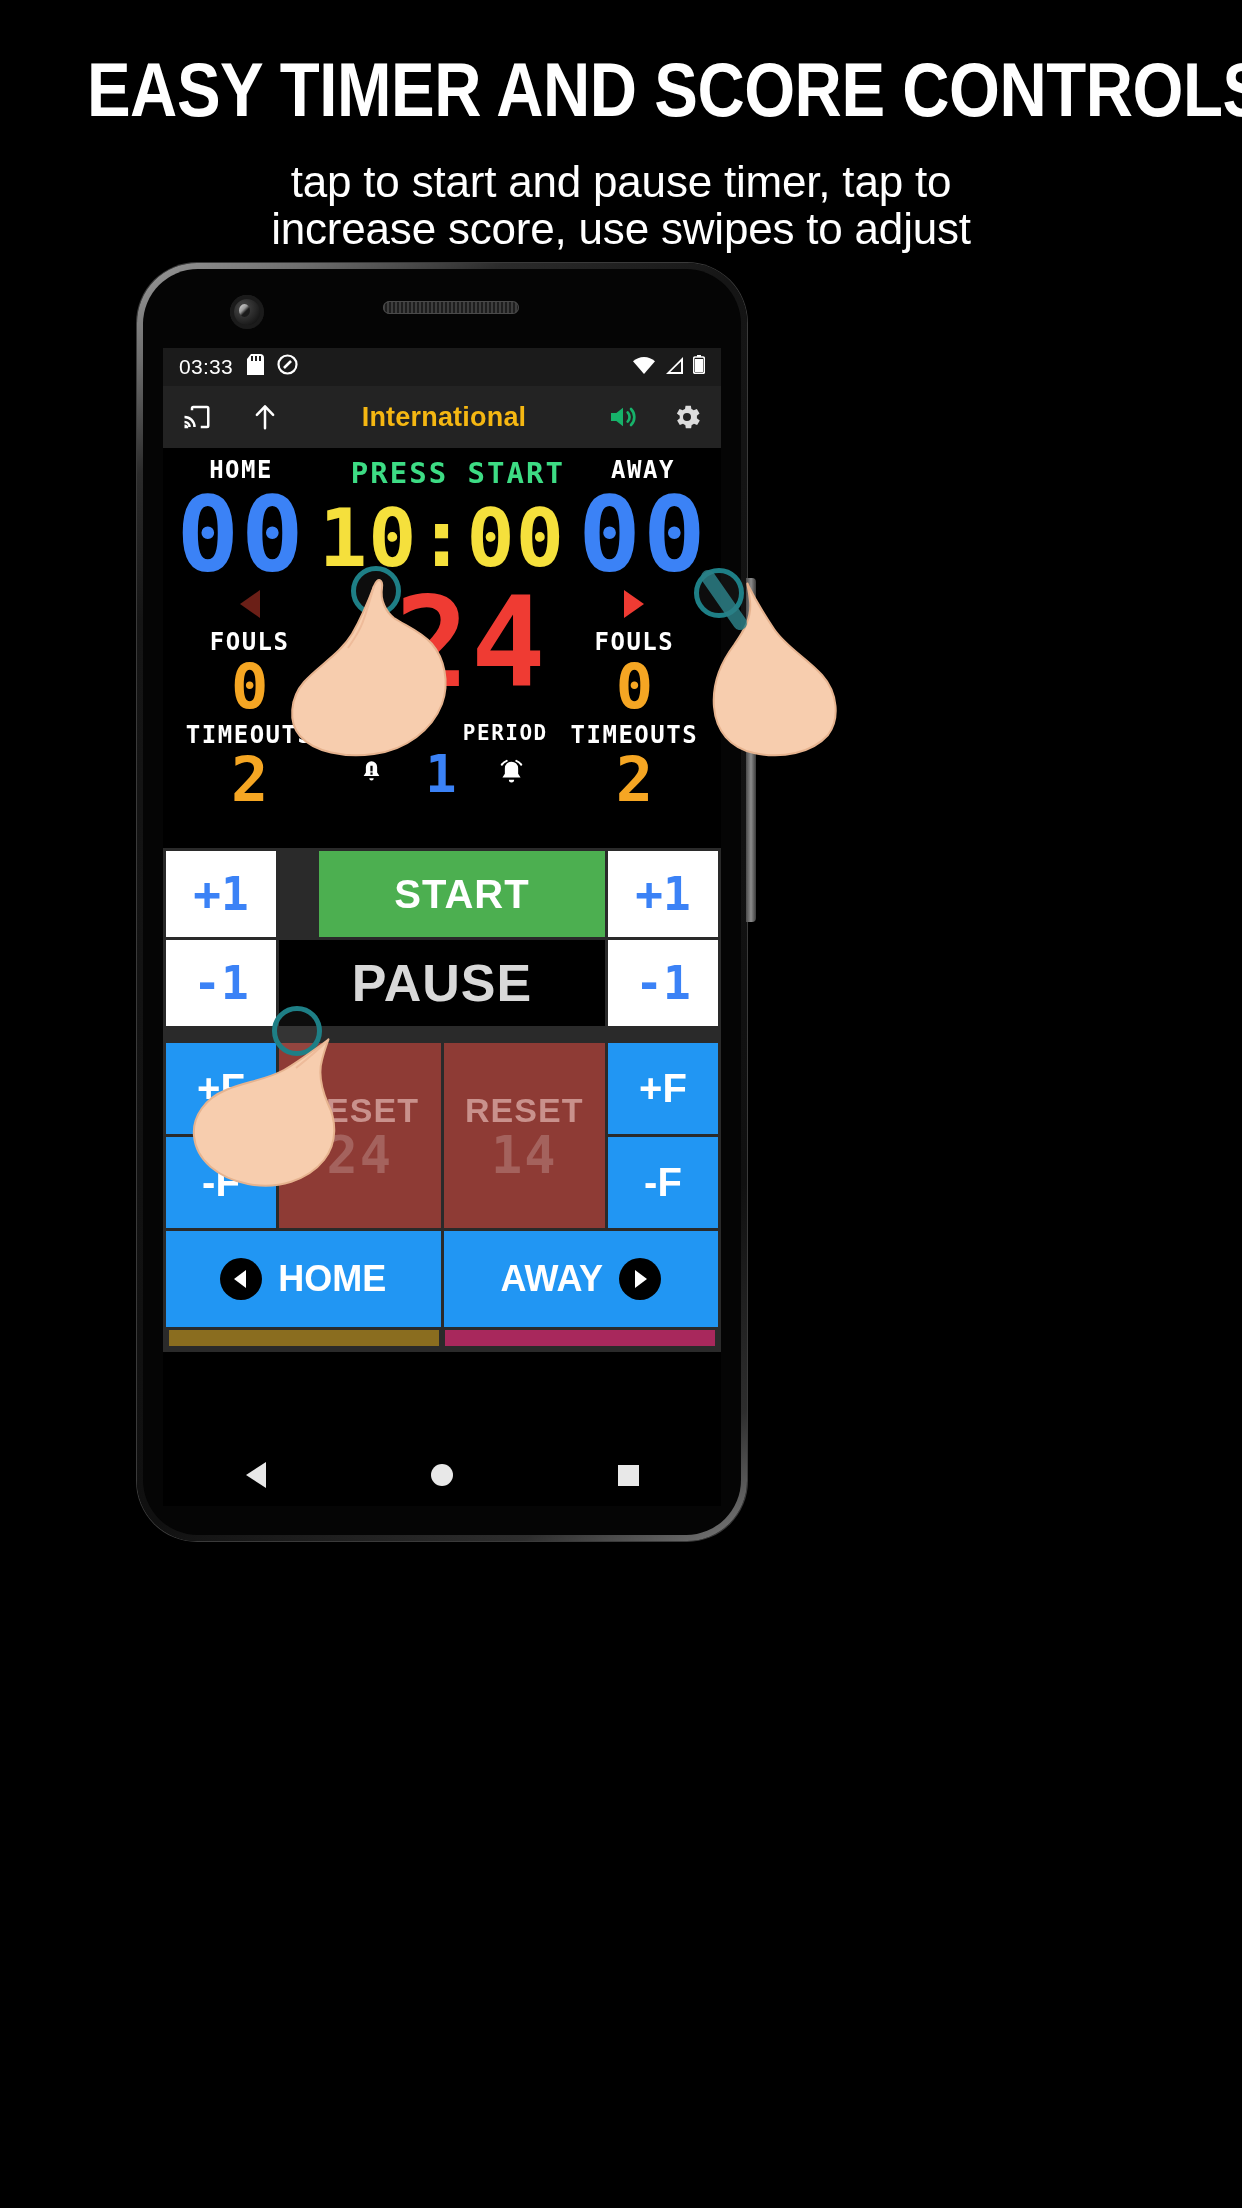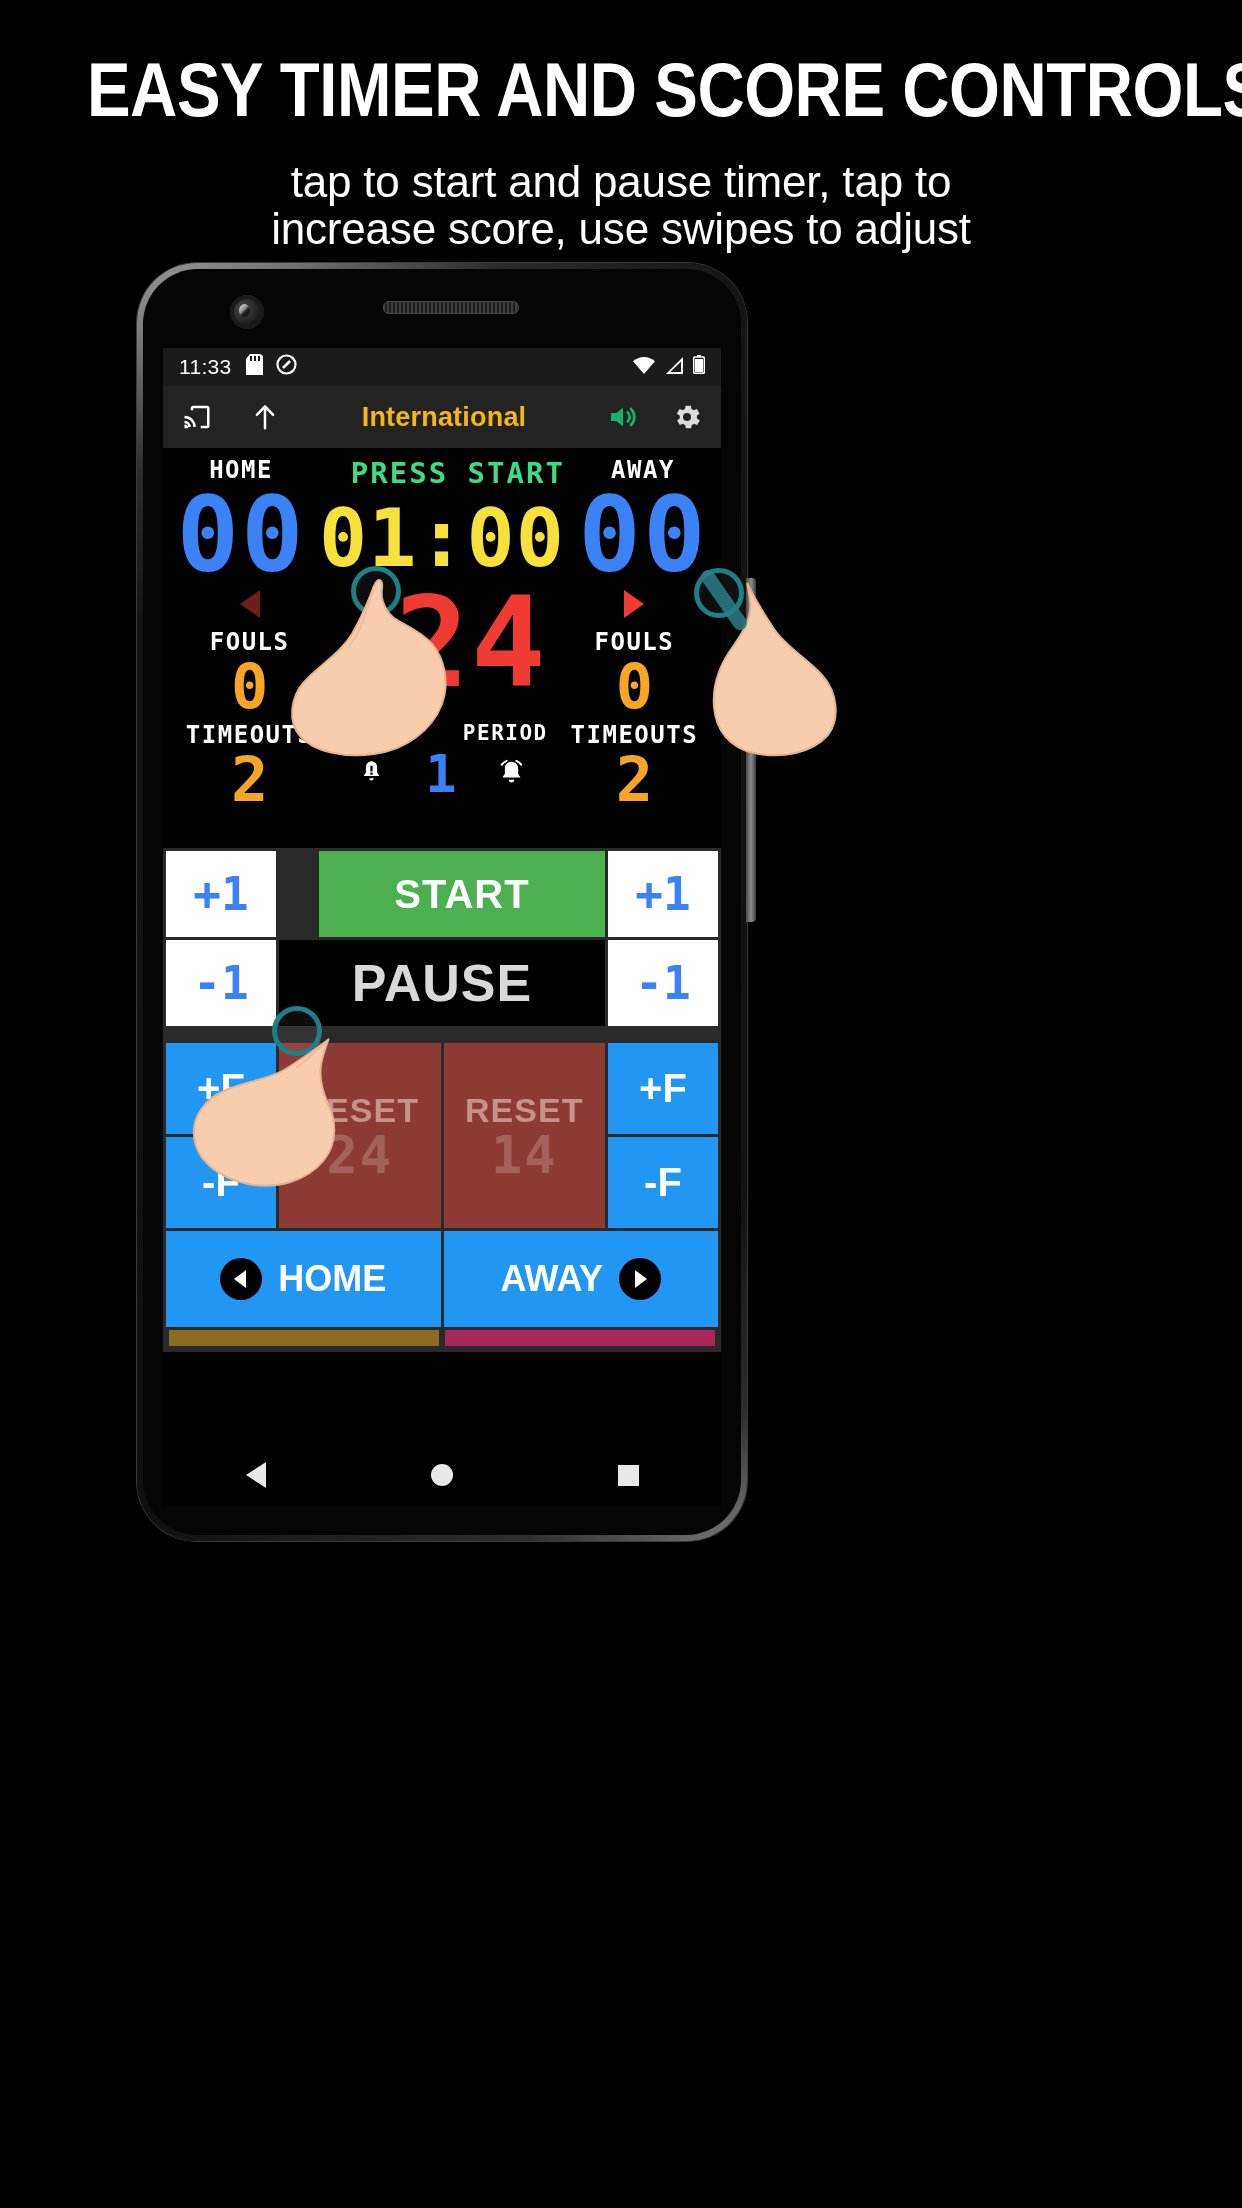--- a/index.html
+++ b/index.html
@@ -152,21 +152,21 @@
 <div class="phone">
   <div class="phone-inner"></div>
 </div>
 <div class="power-btn"></div>
 <div class="camera"></div>
 <div class="earpiece"></div>
 
 <div class="screen">
 
   <div class="statusbar">
-    <div class="sb-time">11:33</div>
+    <div class="sb-time">03:33</div>
     <div class="sb-left-icons">
       <span>
         <svg width="17" height="21" viewBox="0 0 17 21">
             <path d="M4 0h9a4 4 0 0 1 4 4v17H0V5z" fill="#fff"></path>
             <rect x="4" y="2" width="2" height="5" fill="#1b1b1b"></rect>
             <rect x="8" y="2" width="2" height="5" fill="#1b1b1b"></rect>
             <rect x="12" y="2" width="2" height="5" fill="#1b1b1b"></rect>
           </svg>
       </span>
       <span>
@@ -231,21 +231,21 @@
 
   <div class="board">
 
     <div class="board-row" style="align-items:flex-start;">
       <div class="col">
         <div class="led-label">HOME</div>
         <div class="seg score" style="margin-top:4px;">00</div>
       </div>
       <div class="col-mid">
         <div class="led-green">PRESS START</div>
-        <div class="seg timer" style="margin-top:12px;">01:00</div>
+        <div class="seg timer" style="margin-top:12px;">10:00</div>
       </div>
       <div class="col">
         <div class="led-label">AWAY</div>
         <div class="seg score" style="margin-top:4px;">00</div>
       </div>
     </div>
 
     <div class="board-row" style="margin-top:6px; align-items:flex-start;">
       <div class="col">
         <div class="arrow-l"></div>

